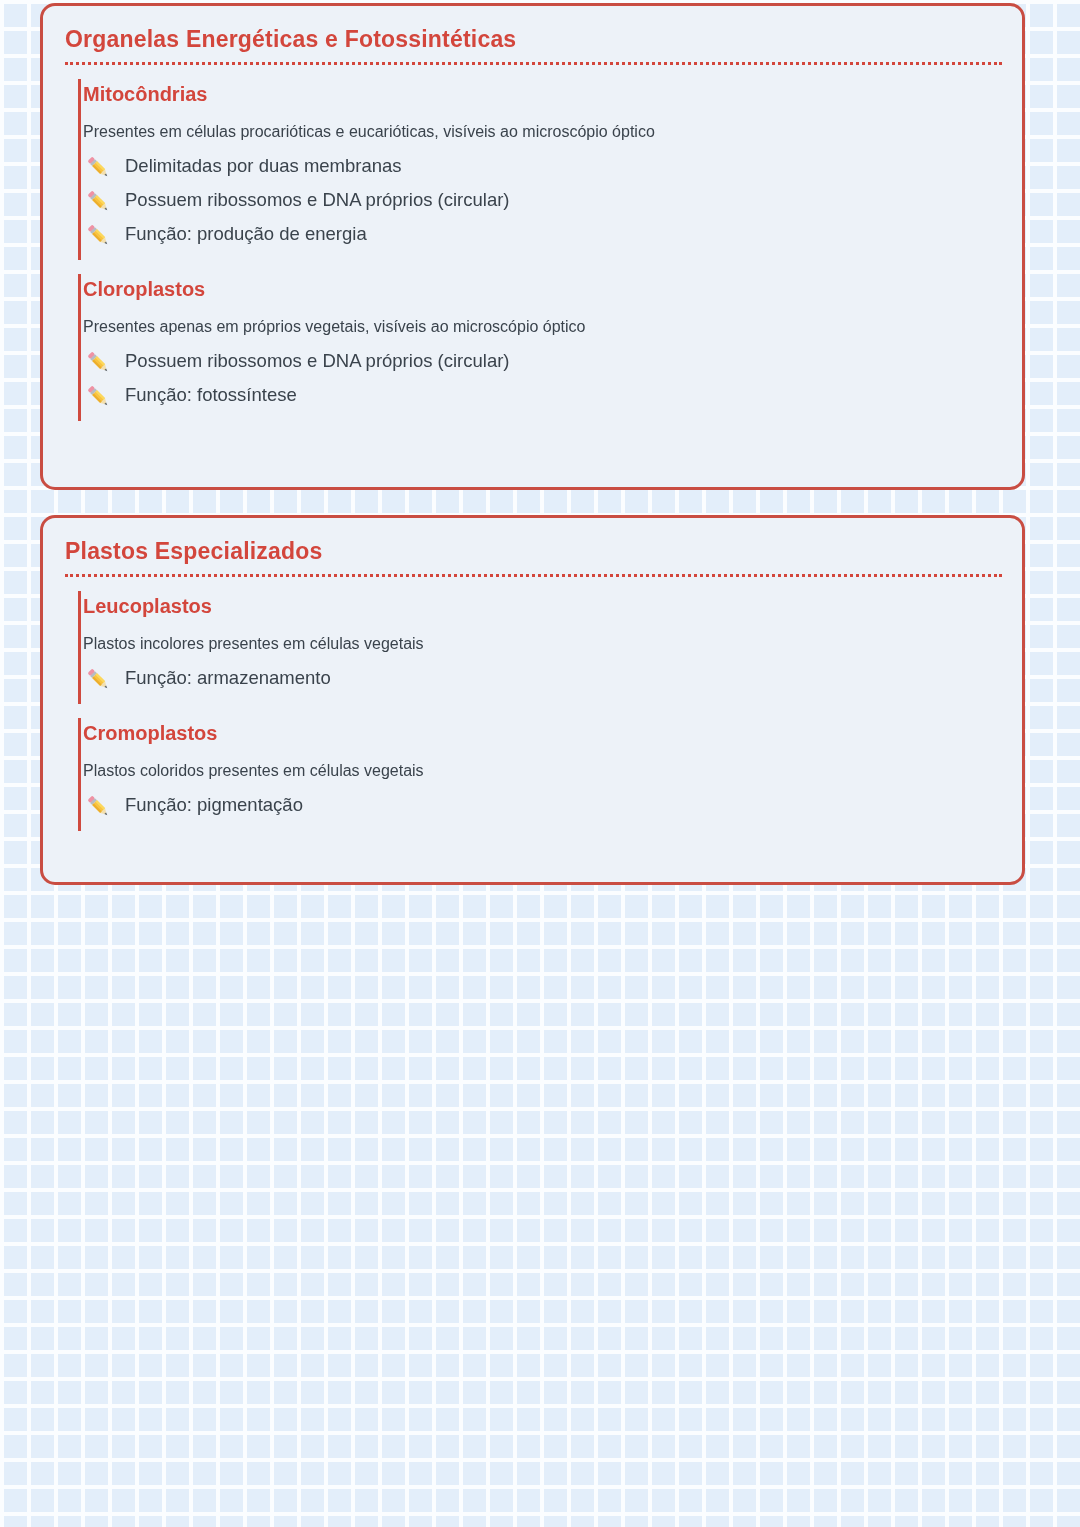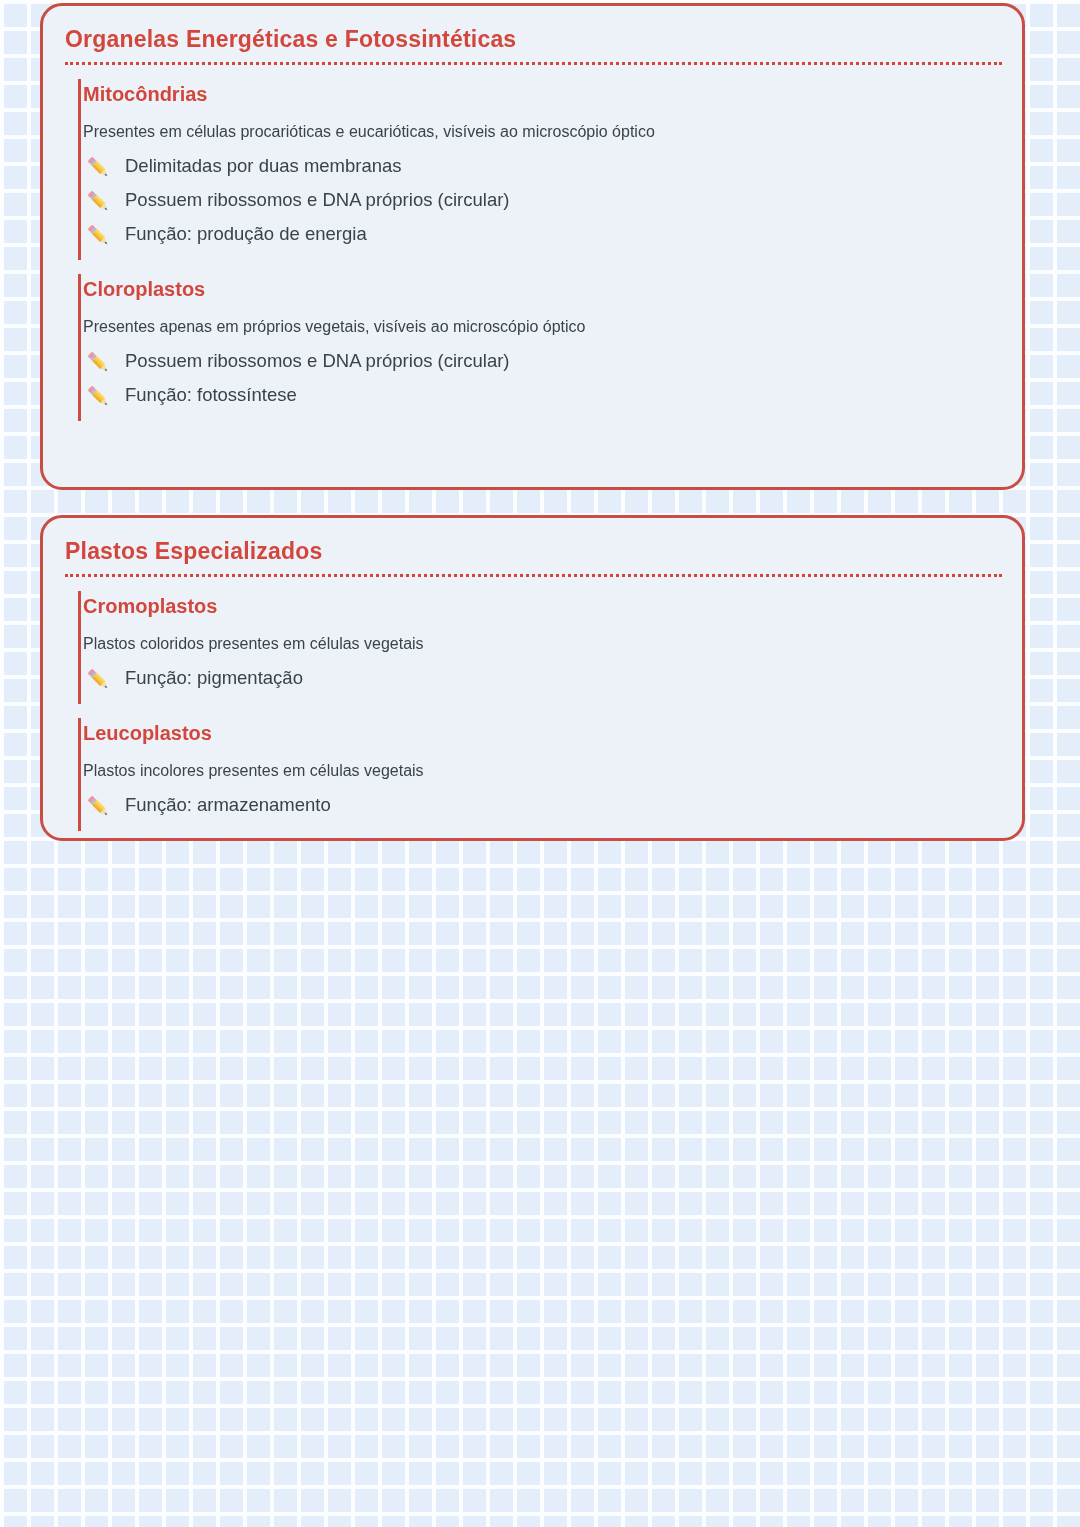--- a/index.html
+++ b/index.html
@@ -18,25 +18,25 @@
       linear-gradient(to right, #fbfdff 4px, rgba(251,253,255,0) 4px),
       linear-gradient(to bottom, #fbfdff 4px, rgba(251,253,255,0) 4px);
     background-size: 27px 27px;
   }
 
   .card {
     margin-left: 40px;
     width: 985px;
     background: #edf2f8;
     border: 3px solid #c94d42;
-    border-radius: 22px;
+    border-radius: 15px;
     padding: 20px 20px 30px 22px;
   }
   .card-1 { margin-top: 3px; height: 487px; }
-  .card-2 { margin-top: 25px; height: 326px; }
+  .card-2 { margin-top: 25px; height: 370px; }
 
   .card-title {
     color: #d3463c;
     font-size: 23px;
     font-weight: bold;
     letter-spacing: 0.2px;
     padding-bottom: 9px;
     border-bottom: 3px dotted #d3463c;
   }
 
@@ -140,33 +140,33 @@
         </svg>
       <span class="bullet-text">Função: fotossíntese</span>
     </div>
   </div>
 </div>
 
 <div class="card card-2">
   <div class="card-title">Plastos Especializados</div>
 
   <div class="section">
+    <div class="section-heading">Leucoplastos</div>
+    <div class="section-desc">Plastos incolores presentes em células vegetais</div>
+    <div class="bullet">
+      <svg class="pencil" viewBox="0 0 32 32">
+          <use href="#pencil-glyph"></use>
+        </svg>
+      <span class="bullet-text">Função: armazenamento</span>
+    </div>
+  </div>
+
+  <div class="section">
     <div class="section-heading">Cromoplastos</div>
     <div class="section-desc">Plastos coloridos presentes em células vegetais</div>
     <div class="bullet">
       <svg class="pencil" viewBox="0 0 32 32">
           <use href="#pencil-glyph"></use>
         </svg>
       <span class="bullet-text">Função: pigmentação</span>
     </div>
   </div>
-
-  <div class="section">
-    <div class="section-heading">Leucoplastos</div>
-    <div class="section-desc">Plastos incolores presentes em células vegetais</div>
-    <div class="bullet">
-      <svg class="pencil" viewBox="0 0 32 32">
-          <use href="#pencil-glyph"></use>
-        </svg>
-      <span class="bullet-text">Função: armazenamento</span>
-    </div>
-  </div>
 </div>
 
 </body></html>

